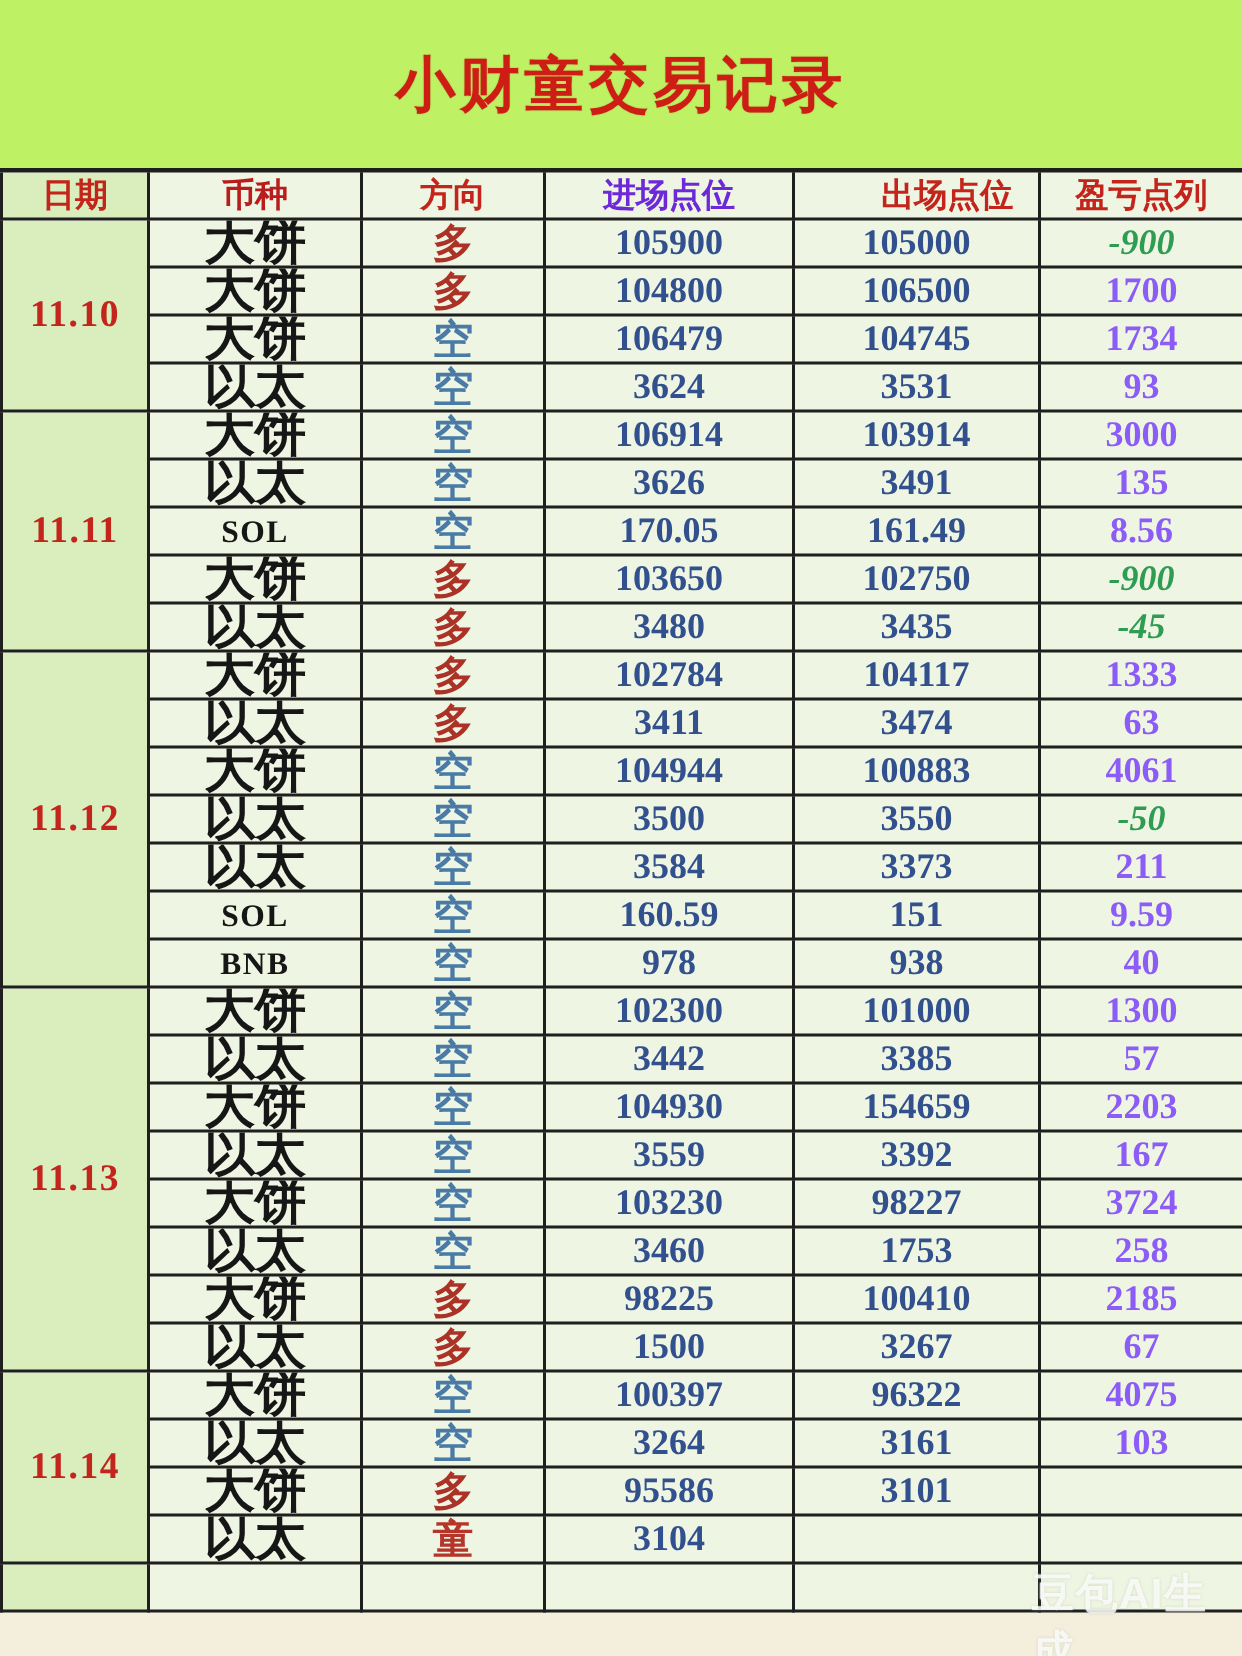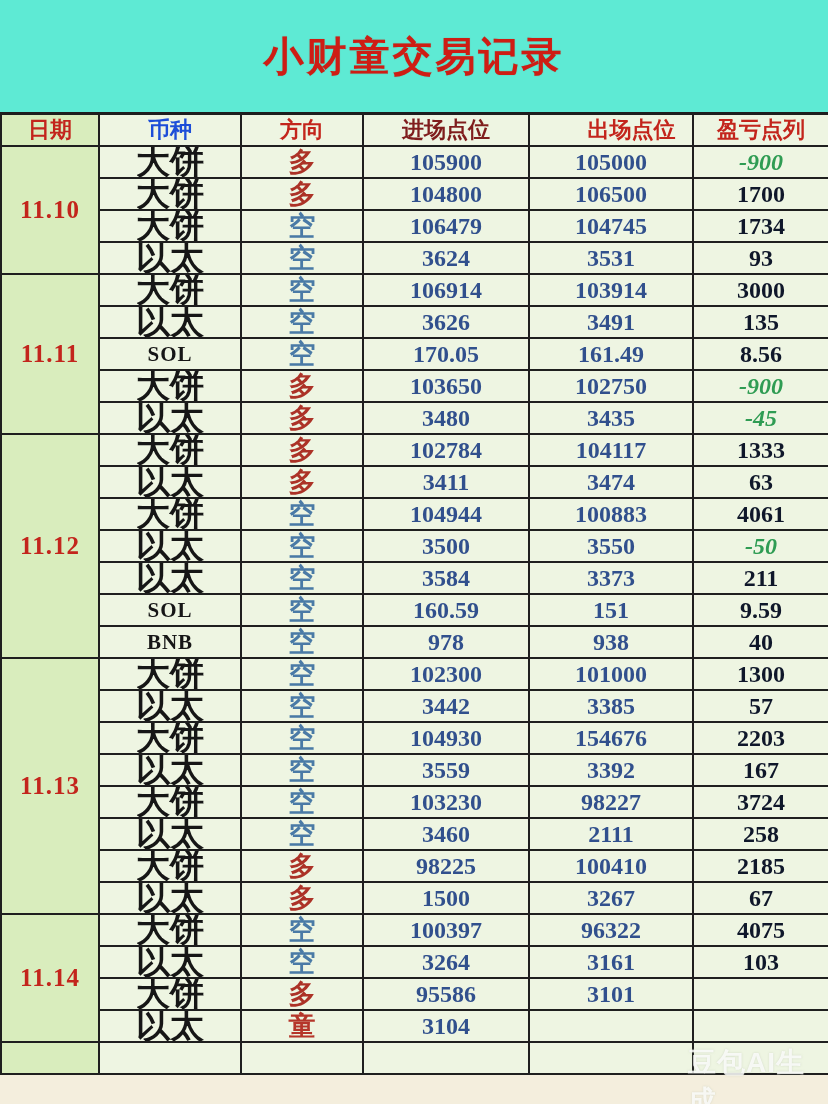--- a/index.html
+++ b/index.html
@@ -3,21 +3,21 @@
 <meta charset="utf-8">
 <style>
   html,body{margin:0;padding:0;}
   body{
     width:828px;height:1104px;overflow:hidden;position:relative;
     background:#f4eedd;
     font-family:"Liberation Serif","DejaVu Serif",serif;
   }
   .title-band{
     height:112px;display:flex;align-items:center;justify-content:center;
-    background:#5eead4;
+    background:#bef264;
   }
   .page-title{
     margin:0;font-size:40px;font-weight:bold;letter-spacing:3px;
     color:#ce1d14;
     text-shadow:0 0 1px rgba(160,20,10,.4);
   }
   table.trades{
     border-collapse:collapse;table-layout:fixed;width:828px;
     background:#eef5e2;
     border-top:3px solid #1e1e1e;
@@ -35,21 +35,21 @@
     color:#c3251c;font-weight:bold;font-size:25px;letter-spacing:1px;
   }
   .coin{color:#161616;font-weight:bold;font-size:34px;}
   .coin.latin{font-size:21px;letter-spacing:1px;}
   .dir{font-size:27px;font-weight:bold;}
   .dir-long{color:#ac3227;}
   .dir-short{color:#4a7aa6;}
   .dir-other{color:#b5352a;}
   .num{color:#31508d;font-size:24px;font-weight:bold;font-family:Liberation Serif, serif;}
   .pl{font-size:24px;font-weight:bold;}
-  .pl-pos{color:#0f172a;}
+  .pl-pos{color:#8b5cf6;}
   .pl-neg{color:#2f9c53;font-style:italic;}
   .watermark{
     position:absolute;left:688px;top:1044px;z-index:5;
     color:rgba(255,255,255,0.8);
     font-family:"Liberation Sans","DejaVu Sans",sans-serif;
     font-size:28px;font-weight:bold;letter-spacing:1px;
     pointer-events:none;
     text-shadow:0 0 2px rgba(180,190,170,.5);
   }
 </style>
@@ -65,23 +65,23 @@
     <col style="width:98px">
     <col style="width:142px">
     <col style="width:122px">
     <col style="width:166px">
     <col style="width:164px">
     <col style="width:136px">
   </colgroup>
   <thead>
     <tr id="hdr-row">
         <th class="date-col" style="color: rgb(195, 37, 28);">日期</th>
-        <th style="color: #1d4ed8; margin-left: 21px;">币种</th>
+        <th style="color: #b91c1c; margin-left: 21px;">币种</th>
         <th style="color: rgb(195, 37, 28);">方向</th>
-        <th style="color: #7f1d1d;">进场点位</th>
+        <th style="color: #6d28d9;">进场点位</th>
         <th style="color: rgb(195, 37, 28); padding-left: 41px;">出场点位</th>
         <th style="color: rgb(195, 37, 28);">盈亏点列</th>
       </tr>
   </thead>
   <tbody id="tbody">
       <tr>
         <td rowspan="4" class="date-col date-cell">11.10</td>
         <td class="coin">大饼</td>
         <td class="dir dir-long">多</td>
         <td class="num">105900</td>
@@ -207,42 +207,42 @@
         <td class="coin">以太</td>
         <td class="dir dir-short">空</td>
         <td class="num">3442</td>
         <td class="num">3385</td>
         <td class="pl pl-pos">57</td>
       </tr>
       <tr>
         <td class="coin">大饼</td>
         <td class="dir dir-short">空</td>
         <td class="num">104930</td>
-        <td class="num">154676</td>
+        <td class="num">154659</td>
         <td class="pl pl-pos">2203</td>
       </tr>
       <tr>
         <td class="coin">以太</td>
         <td class="dir dir-short">空</td>
         <td class="num">3559</td>
         <td class="num">3392</td>
         <td class="pl pl-pos">167</td>
       </tr>
       <tr>
         <td class="coin">大饼</td>
         <td class="dir dir-short">空</td>
         <td class="num">103230</td>
         <td class="num">98227</td>
         <td class="pl pl-pos">3724</td>
       </tr>
       <tr>
         <td class="coin">以太</td>
         <td class="dir dir-short">空</td>
         <td class="num">3460</td>
-        <td class="num">2111</td>
+        <td class="num">1753</td>
         <td class="pl pl-pos">258</td>
       </tr>
       <tr>
         <td class="coin">大饼</td>
         <td class="dir dir-long">多</td>
         <td class="num">98225</td>
         <td class="num">100410</td>
         <td class="pl pl-pos">2185</td>
       </tr>
       <tr>

